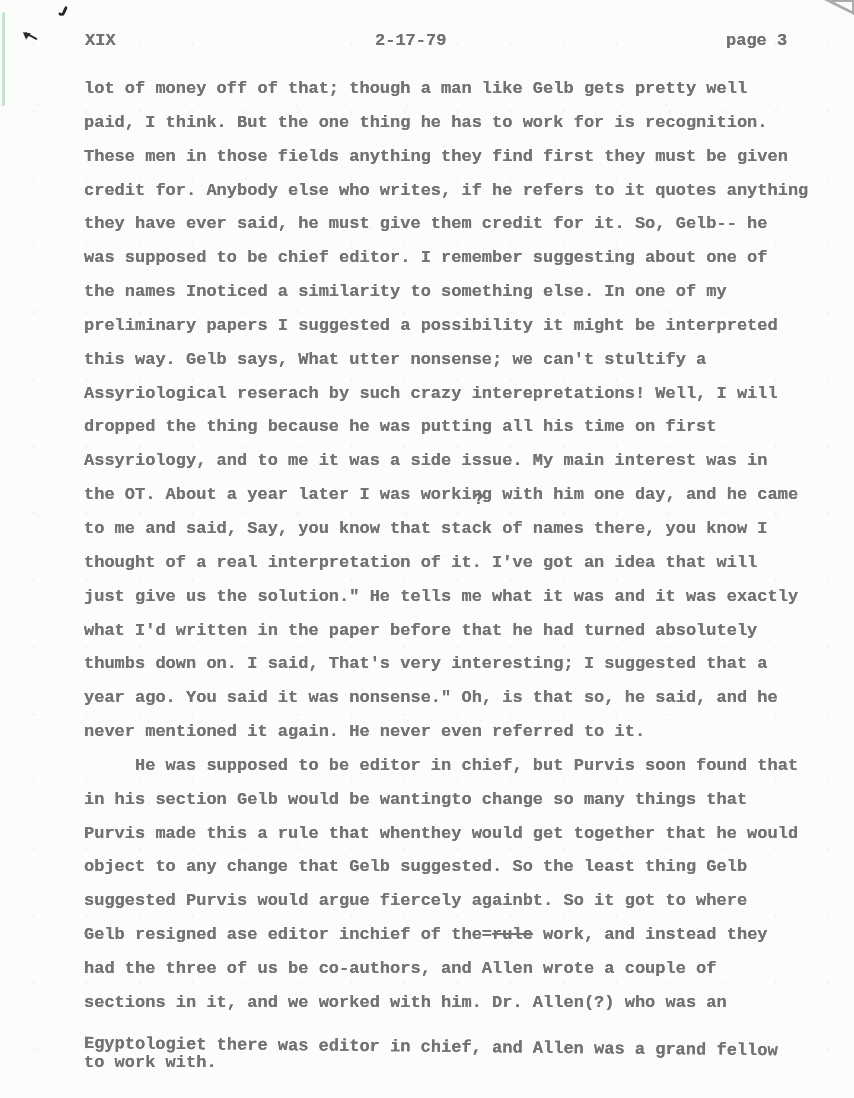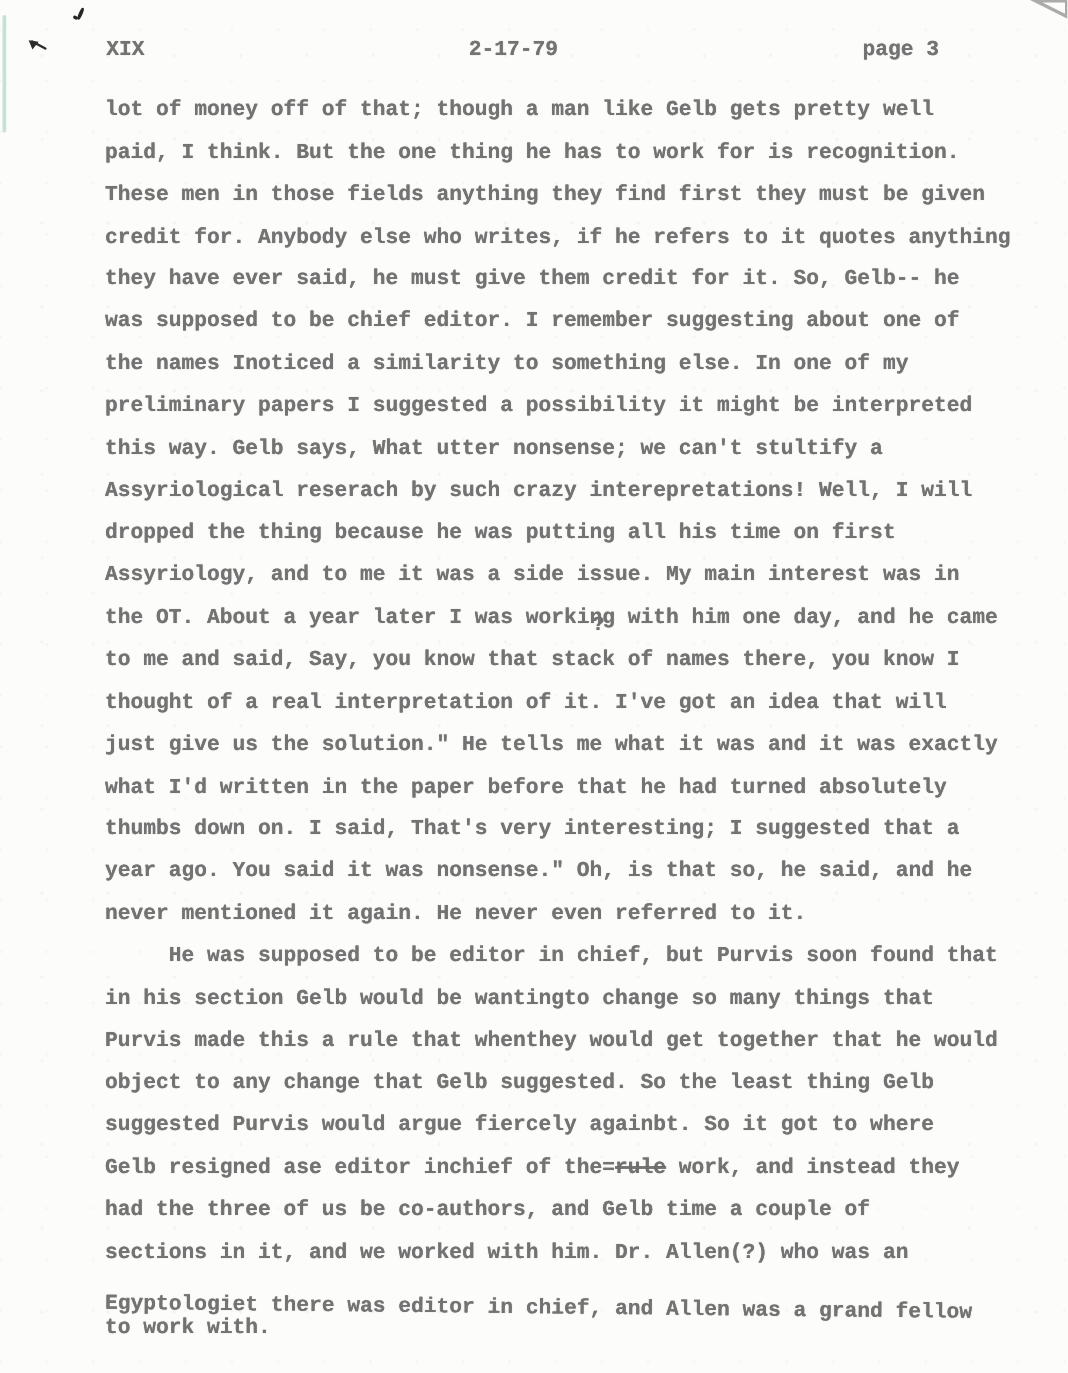--- a/index.html
+++ b/index.html
@@ -17,21 +17,21 @@
   .mono{
     font-family:"Liberation Mono","DejaVu Sans Mono",monospace;
     font-weight:bold;
     font-size:17px;
     color:#737373;
     text-shadow:0 0 0.6px rgba(10,10,10,0.55);
   }
   .hdr span{position:absolute;top:31px;white-space:pre;}
   .hdr .h-left{left:85px;}
   .hdr .h-center{left:375px;text-align:right;}
-  .hdr .h-right{left:690px;}
+  .hdr .h-right{left:726px;}
   .doc{
     position:absolute;left:84px;top:72px;width:745px;
   }
   .line{
     white-space:pre;
     line-height:33.85px;
     height:33.85px;
   }
   .line.gap{margin-top:7px;transform:rotate(0.6deg);transform-origin:0 50%;}
   .line.tight{margin-top:-12px;height:30px;line-height:30px;}
@@ -111,18 +111,18 @@
       <div class="line">what I'd written in the paper before that he had turned absolutely</div>
       <div class="line">thumbs down on. I said, That's very interesting; I suggested that a</div>
       <div class="line">year ago. You said it was nonsense." Oh, is that so, he said, and he</div>
       <div class="line">never mentioned it again. He never even referred to it.</div>
       <div class="line">     He was supposed to be editor in chief, but Purvis soon found that</div>
       <div class="line">in his section Gelb would be wantingto change so many things that</div>
       <div class="line">Purvis made this a rule that whenthey would get together that he would</div>
       <div class="line">object to any change that Gelb suggested. So the least thing Gelb</div>
       <div class="line">suggested Purvis would argue fiercely againbt. So it got to where</div>
       <div class="line"><span>Gelb resigned ase editor inchief of the=</span><span class="strike">rule</span><span> work, and instead they</span></div>
-      <div class="line">had the three of us be co-authors, and Gelb time a couple of</div>
+      <div class="line">had the three of us be co-authors, and Allen wrote a couple of</div>
       <div class="line">sections in it, and we worked with him. Dr. Allen(?) who was an</div>
       <div class="line gap">Egyptologiet there was editor in chief, and Allen was a grand fellow</div>
       <div class="line tight">to work with.</div>
     </div>
 </div>
 
 </body></html>

